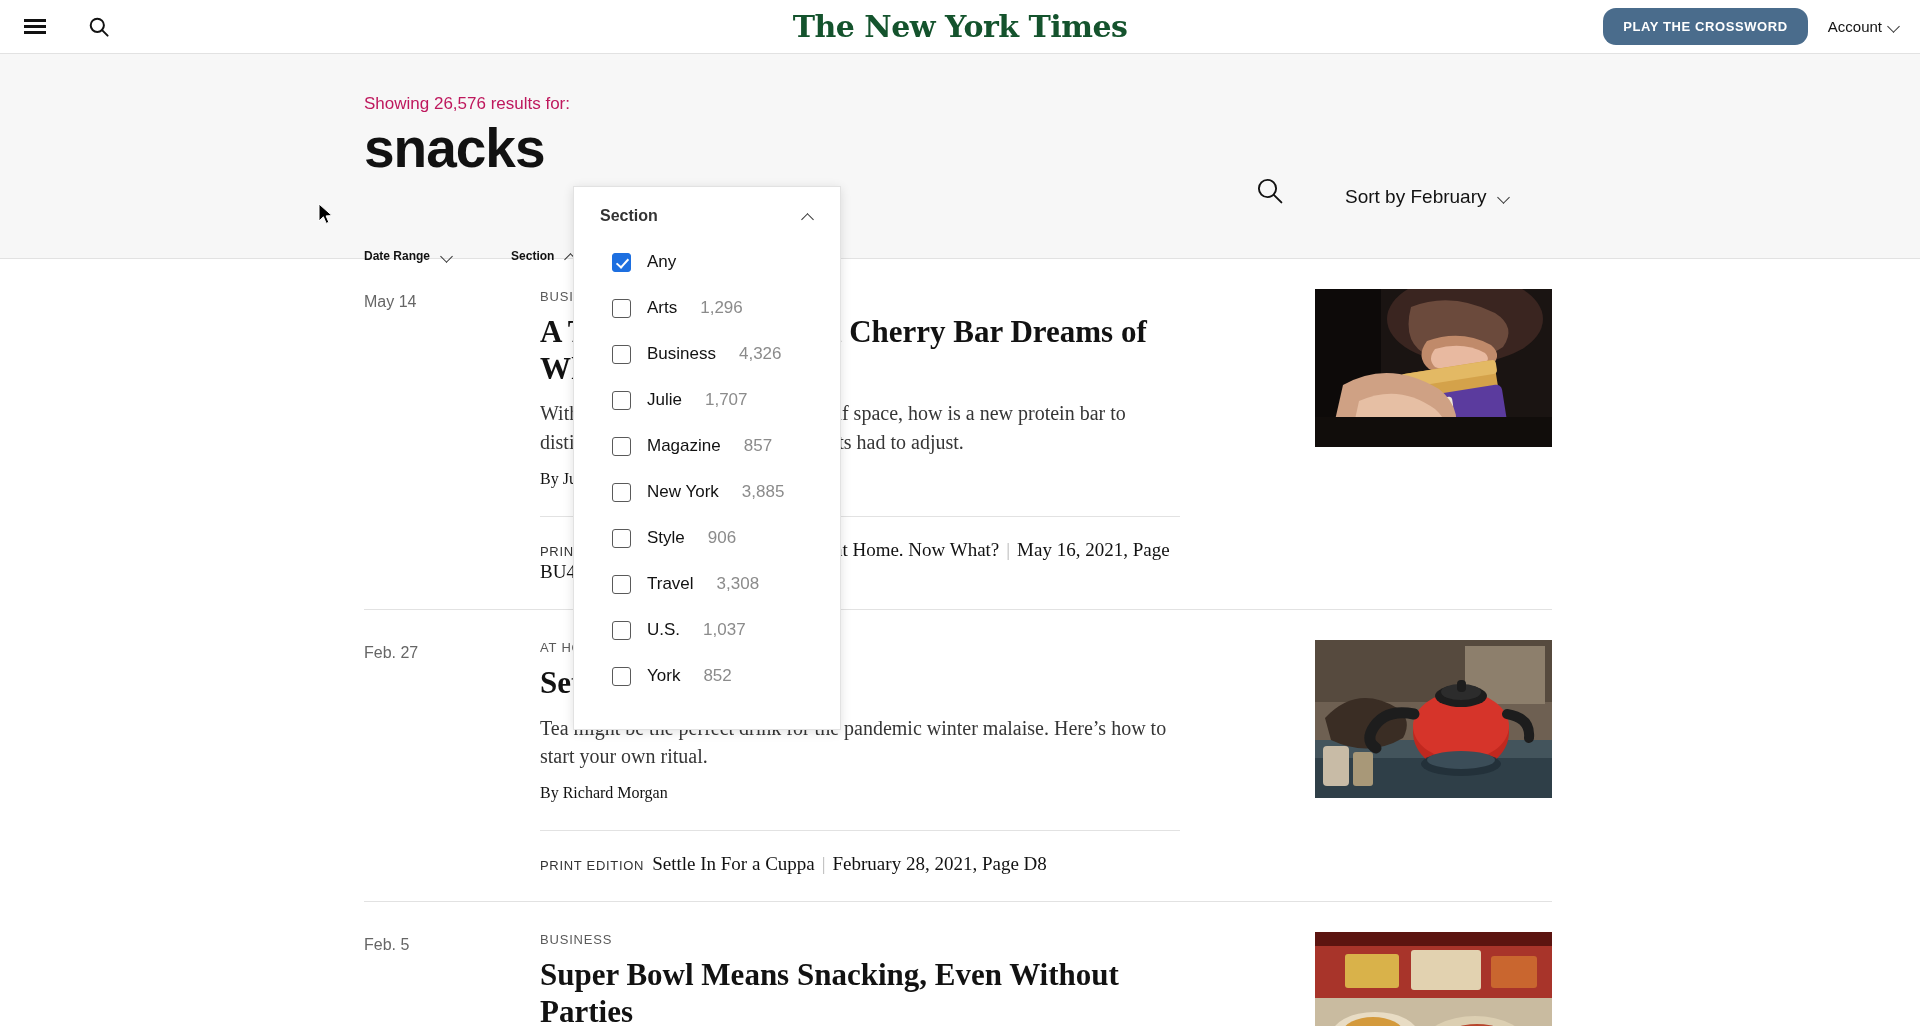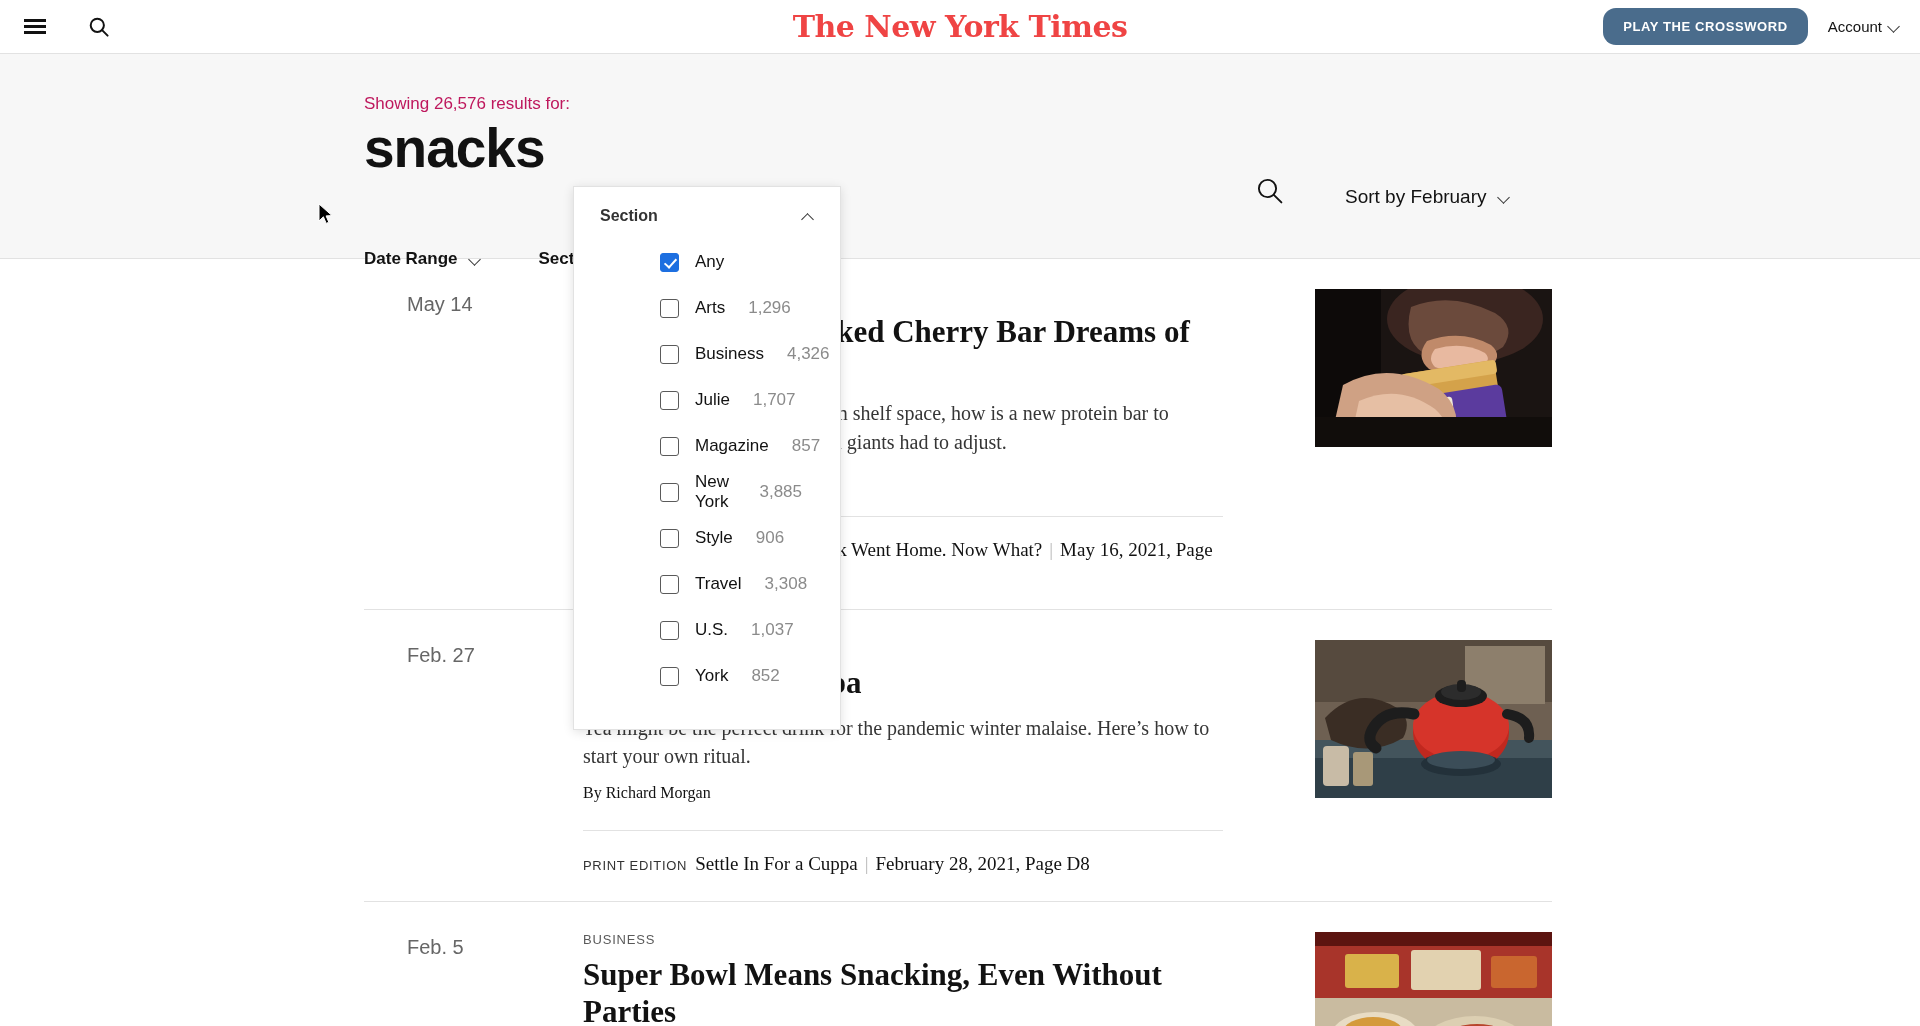--- a/index.html
+++ b/index.html
@@ -20,21 +20,21 @@
   .mh-left { display: flex; align-items: center; gap: 30px; padding-left: 18px; }
   .icon-btn {
     width: 34px; height: 34px; display: flex; align-items: center;
     justify-content: center; cursor: pointer; background: none; border: none;
   }
   .hamburger { width: 22px; height: 15px; display:flex; flex-direction:column; justify-content:space-between; }
   .hamburger span { display:block; height: 2.6px; background: #121212; border-radius: 0; }
   .mh-logo {
     position: absolute; left: 50%; transform: translateX(-50%);
     font-family: "DejaVu Serif", serif; font-weight: 700;
-    font-size: 30px; letter-spacing: -0.5px; color: #ef4444;
+    font-size: 30px; letter-spacing: -0.5px; color: #14532d;
     white-space: nowrap; line-height: 1;
   }
   .mh-right {
     margin-left: auto; display: flex; align-items: center; gap: 20px; padding-right: 20px;
   }
   .crossword-btn {
     background: #4a6c8c; color: #fff; border: none;
     font-size: 13px; font-weight: 700; letter-spacing: 0.6px;
     padding: 11px 20px; border-radius: 13px; cursor: pointer;
     font-family: "Liberation Sans", sans-serif;
@@ -71,41 +71,41 @@
     position: absolute; left: 1345px; top: 132px;
     display: flex; align-items: center; gap: 12px;
     font-size: 19px; color: #121212; cursor: pointer;
   }
   .filters {
     position: absolute; left: 364px; top: 195px;
     display: flex; align-items: center; gap: 58px;
   }
   .filter-chip {
     display: flex; align-items: center; gap: 12px;
-    font-size: 17px; font-weight: 700; color: #121212; cursor: pointer; justify-content: space-between;
+    font-size: 12px; font-weight: 700; color: #121212; cursor: pointer; justify-content: space-between;
   }
 
   
   .cursor {
     position: absolute; left: 318px; top: 203px; width: 16px; height: 22px; z-index: 60;
   }
 
   
   .dropdown {
     position: absolute; left: 573px; top: 186px; width: 268px;
     background: #fff; border: 1px solid #e2e2e2;
     box-shadow: 0 2px 10px rgba(0,0,0,0.12);
     z-index: 50; padding: 0 0 30px 0;
   }
   .dd-head {
     display: flex; align-items: center; justify-content: space-between;
     padding: 20px 26px 14px 26px;
   }
   .dd-title { font-size: 16px; font-weight: 700; color: #333; }
-  .dd-list { padding: 0 38px; margin-left: 48px; }
+  .dd-list { padding: 0 38px; }
   .dd-item {
     display: flex; align-items: center; gap: 16px;
     height: 46px; cursor: pointer;
   }
   .cb {
     width: 19px; height: 19px; border: 1.6px solid #5a5a5a;
     border-radius: 3px; background: #fff; flex: none; position: relative;
   }
   .cb.checked { background: #1d6fe0; border-color: #1d6fe0; }
   .cb.checked::after {
@@ -118,22 +118,22 @@
 
   
   .results { position: absolute; top: 259px; left: 0; width: 1920px; }
   .result {
     position: relative; width: 1188px; margin-left: 364px;
     border-bottom: 1px solid #e2e2e2;
     padding: 30px 0 26px 0;
     display: flex;
   }
   .r-date {
-    width: 176px; flex: none; font-size: 20px; color: #666;
-    padding-top: 4px; font-family: "Liberation Sans", sans-serif; margin-left: 43px;
+    width: 176px; flex: none; font-size: 16px; color: #666;
+    padding-top: 4px; font-family: "Liberation Sans", sans-serif;
   }
   .r-body { flex: 1; padding-right: 40px; max-width: 700px; }
   .r-kicker {
     font-size: 13px; font-weight: 400; letter-spacing: 0.8px;
     color: #5a5a5a; text-transform: uppercase; margin-bottom: 10px;
     font-family: "Liberation Sans", sans-serif;
   }
   .r-title {
     font-family: "Liberation Serif", serif;
     font-size: 31px; font-weight: 700; color: #121212;

